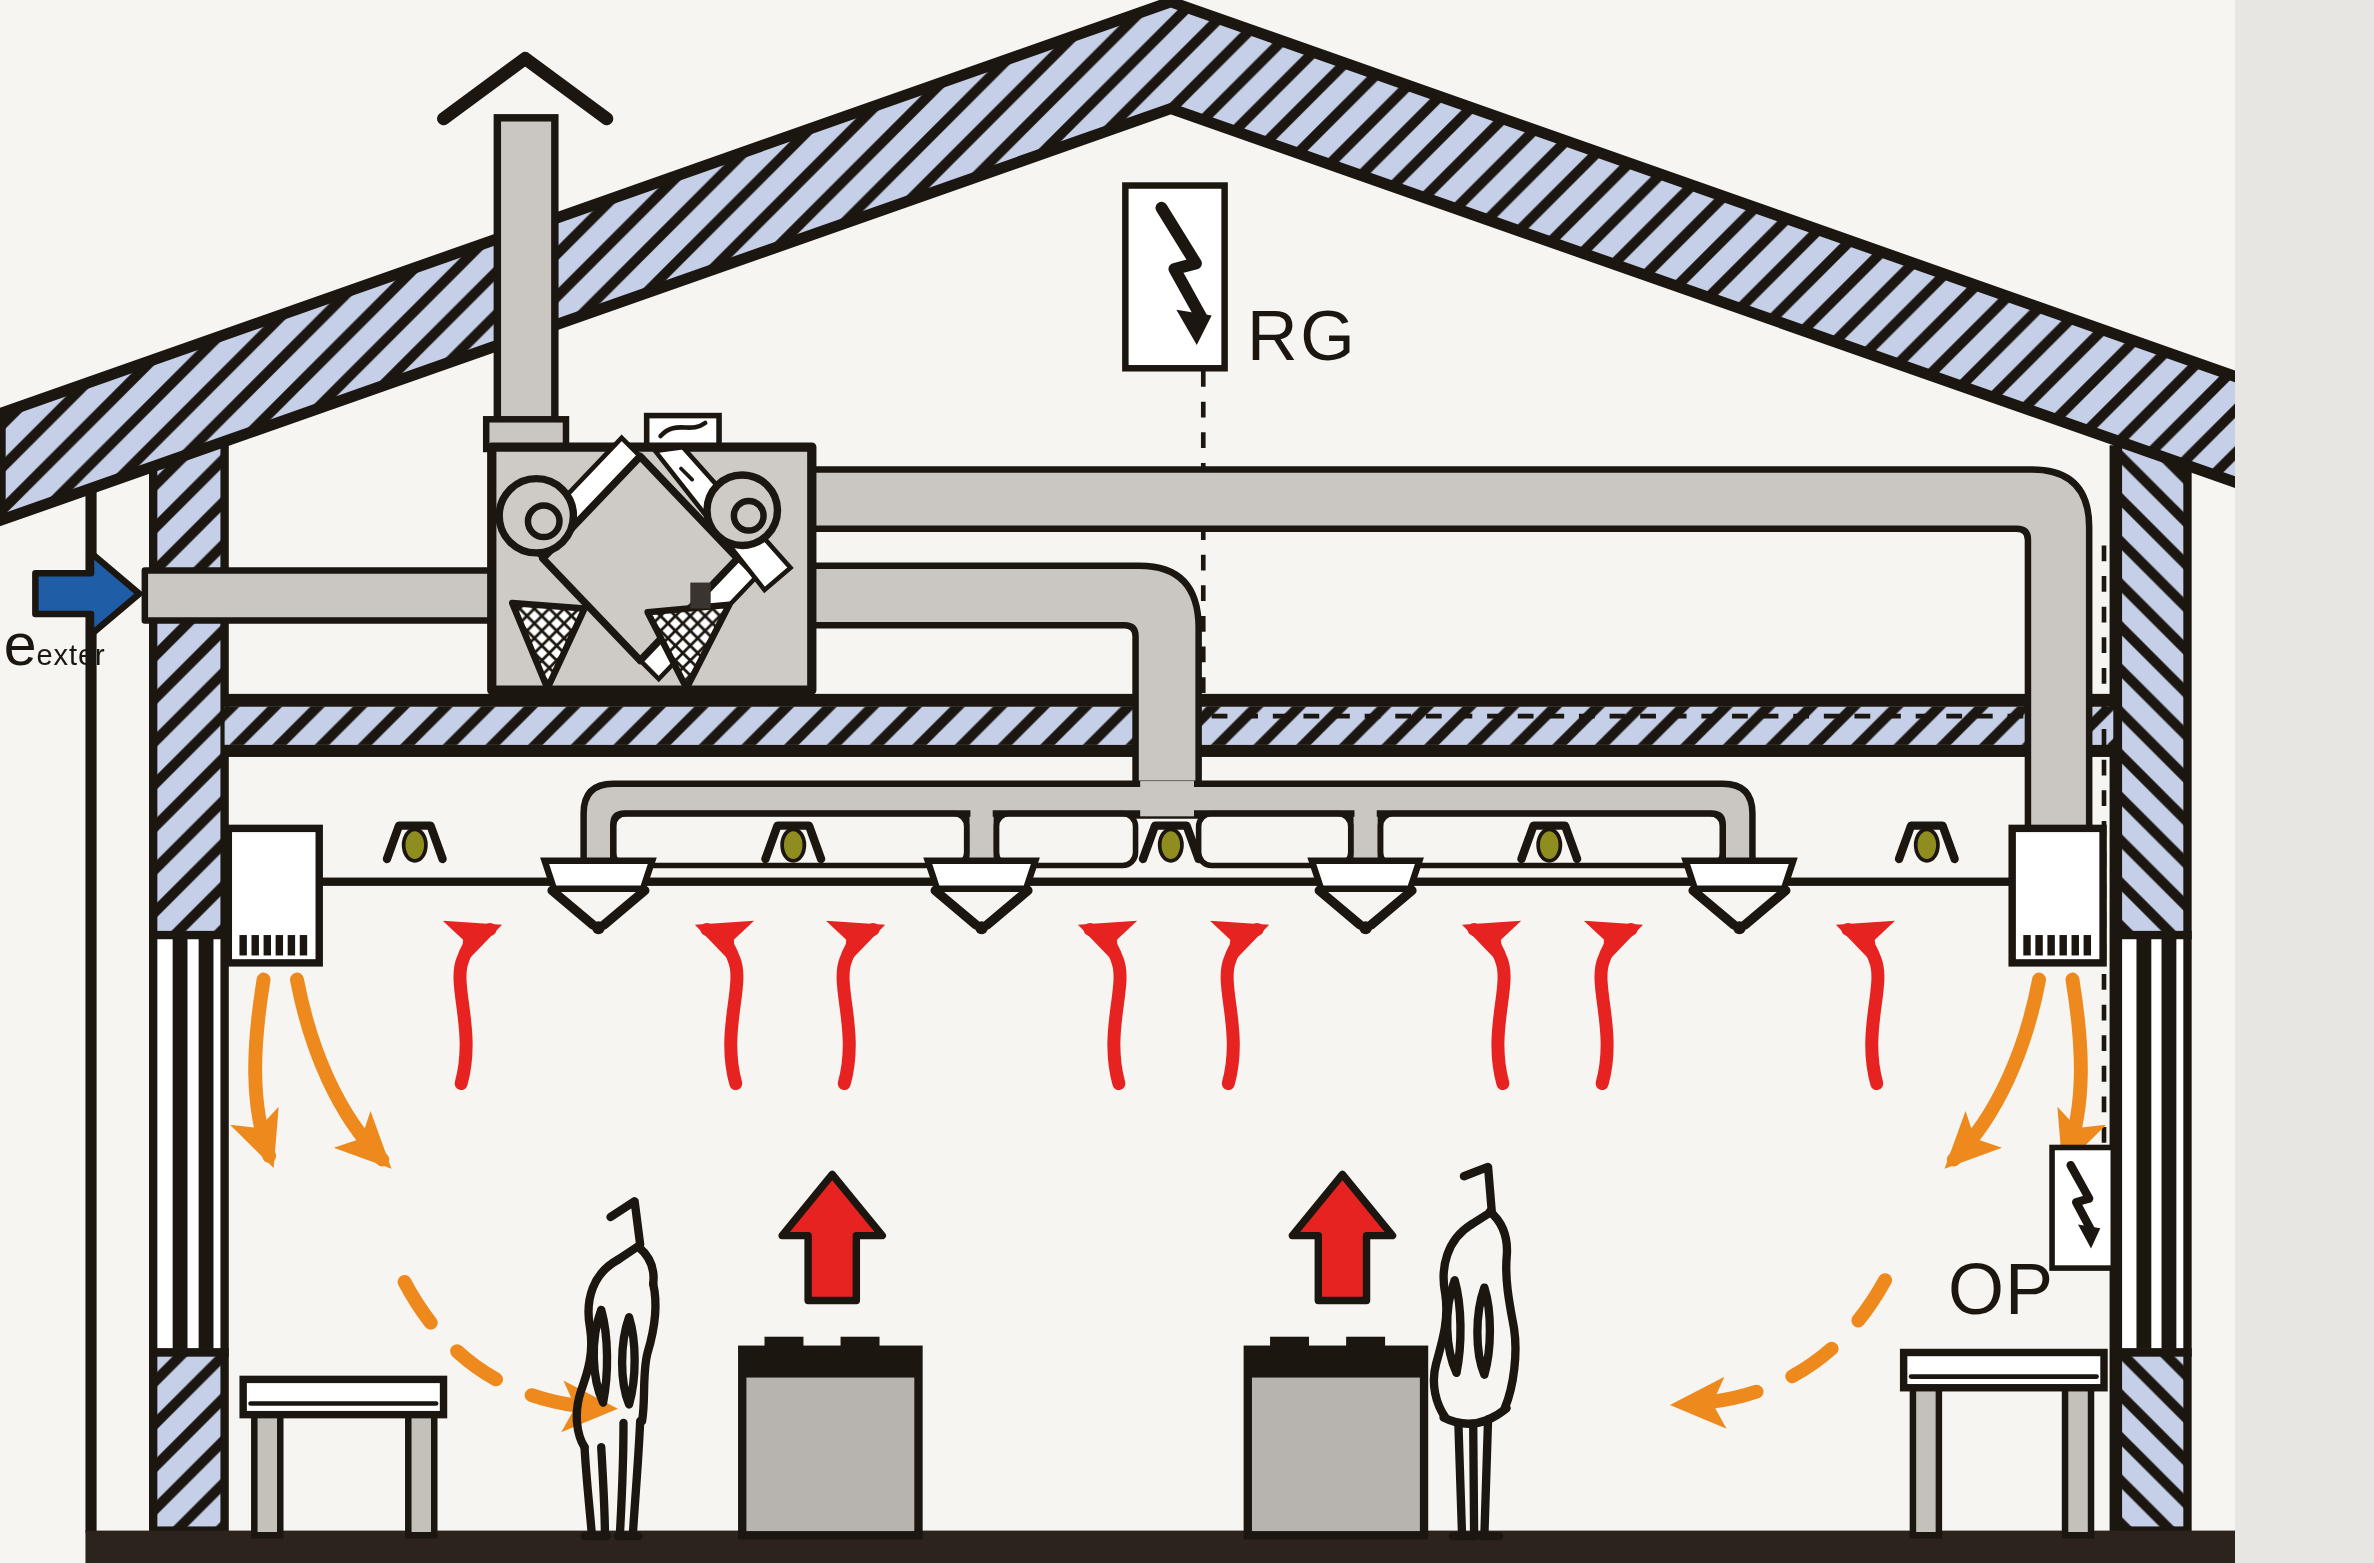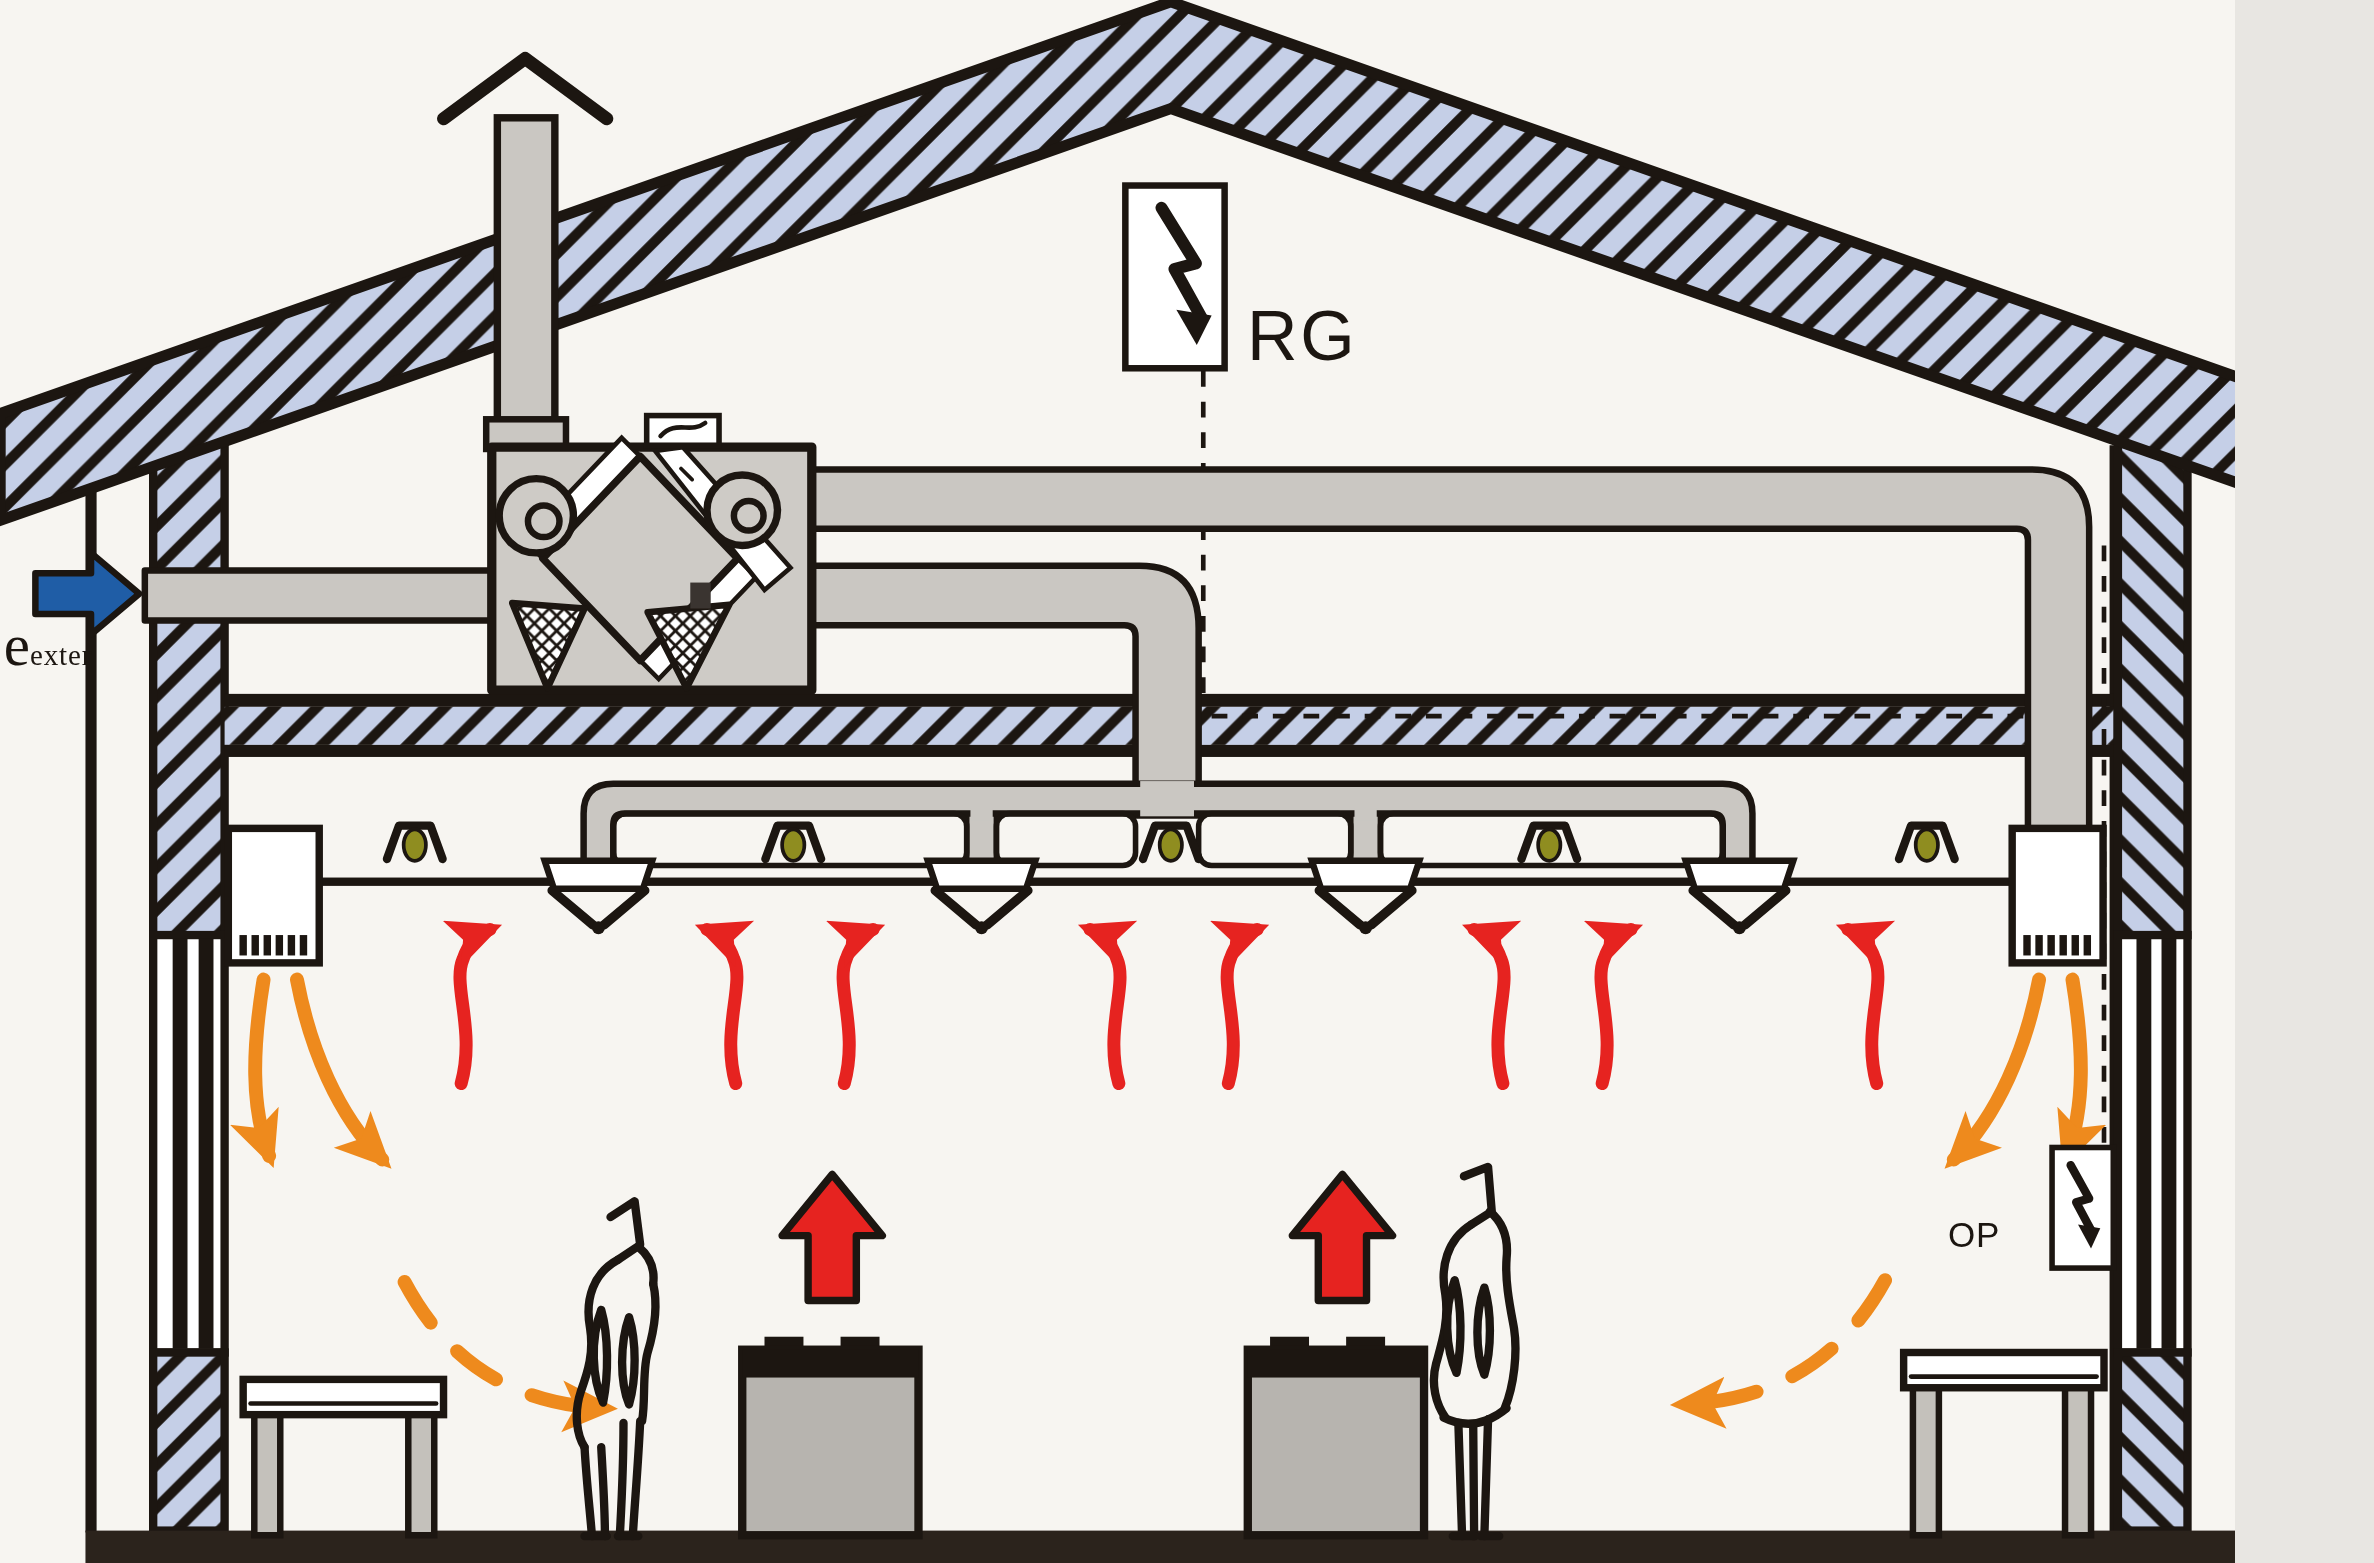--- a/index.html
+++ b/index.html
@@ -5,22 +5,22 @@
   html,body{margin:0;padding:0;background:#e8e6e2;font-family:"Liberation Sans",sans-serif;}
   #stage{position:relative;width:2235px;height:1564px;background:var(--background);overflow:hidden;}
   #stage svg{position:absolute;left:0;top:0;}
   .ln{stroke:var(--line);stroke-linejoin:round;stroke-linecap:round;fill:none;}
   .duct{fill:var(--duct);stroke:var(--line);stroke-width:7px;stroke-linejoin:round;}
   .patch{fill:var(--duct);stroke:none;}
   .wht{fill:#ffffff;stroke:var(--line);}
   .blk{fill:var(--line);stroke:none;}
   .label{position:absolute;color:var(--line);line-height:1;}
   #rg-label{left:1247px;top:301px;font-size:70px;letter-spacing:2.8px;}
-  #op-label{left:1948px;top:1217px;font-size:35px;letter-spacing:0.9px;text-align:center;}
-  #e-label{left:3.7px;top:616px;font-size:59px;font-family:Liberation Serif, serif;}
+  #op-label{left:1948px;top:1253px;font-size:72px;letter-spacing:0.9px;text-align:center;}
+  #e-label{left:3.7px;top:616px;font-size:59px;}
   #e-label .sub{font-size:29px;letter-spacing:0.9px;}
 </style>
 </head>
 <body>
 
 <div id="stage">
 <svg width="2375" height="1564" viewBox="0 0 2560 1686">
   <defs>
     <pattern id="hp" width="46" height="46" patternUnits="userSpaceOnUse">
       <rect width="46" height="46" style="fill:var(--hatch_fill)"></rect>

